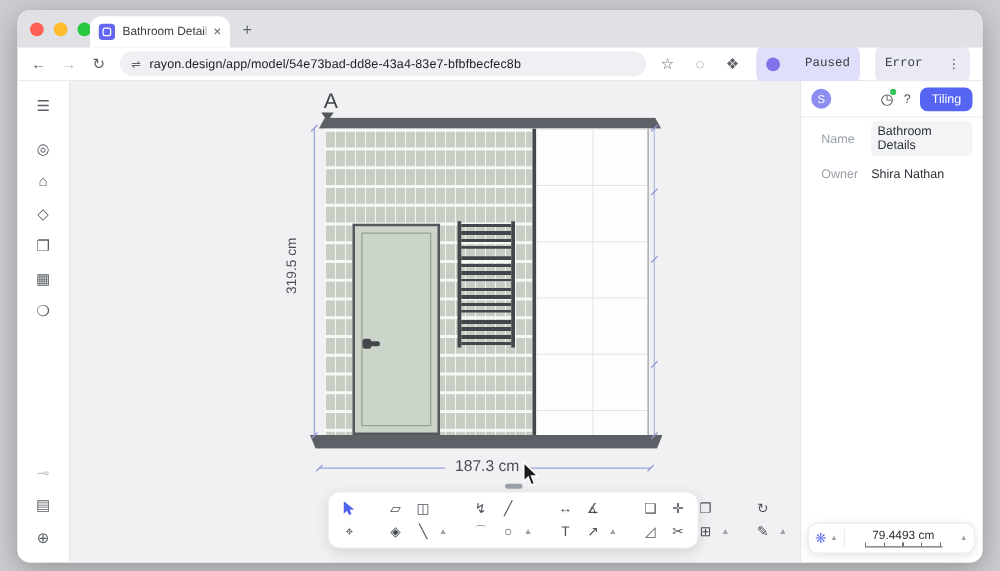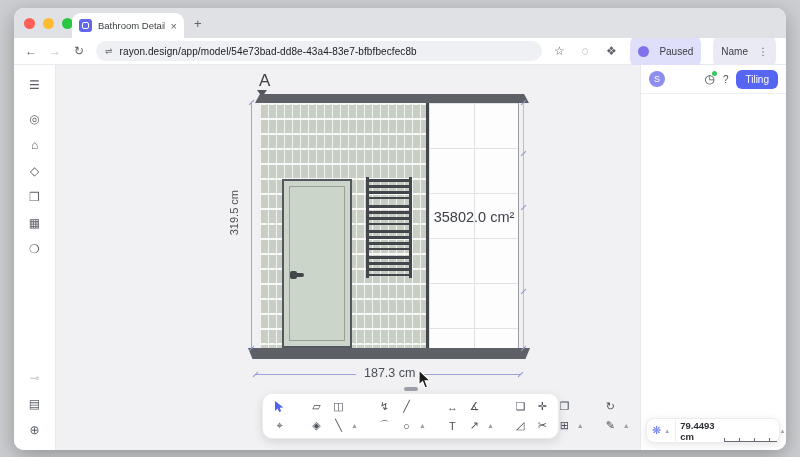--- a/index.html
+++ b/index.html
@@ -24,22 +24,22 @@
 
   .urlbar { height:27px; background:#fff; display:flex; align-items:center; padding:0 10px; gap:10px;
     flex:0 0 auto; border-bottom:1px solid #e8eaed; }
   .nav-ic { font-size:12px; color:#5f6368; width:14px; text-align:center; }
   .nav-ic.dis { color:#b8bcc2; }
   .omnibox { flex:1; height:20px; background:#eef0f3; border-radius:10px; display:flex;
     align-items:center; padding:0 9px; gap:7px; max-width:512px; }
   .omni-ic { font-size:9px; color:#5f6368; }
   .url { font-size:10px; color:#202124; letter-spacing:.1px;text-align:center; }
   .right-ics { display:flex; align-items:center; gap:12px; margin-left:auto; }
-  .pill { height:35px; border-radius:10px; display:flex; align-items:center; gap:10px;
-    padding:0 8px; font-size:10px; color:#3c4043; }
+  .pill { height:35px; border-radius:10px; display:flex; align-items:center; gap:20px;
+    padding:0 8px; font-size:10px; color:#3c4043;font-family:Liberation Mono, monospace; }
   .pill.paused { background:#dfdffb; }
   .pill.error { background:#e9eaf3; }
   .pav { width:11px; height:11px; border-radius:50%; background:#8272ea; }
   .kebab { font-size:10px; color:#5f6368; }
 
   
   .app { flex:1; display:flex; position:relative; background:#f1f1f4; min-height:0; }
 
   .sidebar { width:42px; background:#fff; border-right:1px solid #e9e9ec; display:flex;
     flex-direction:column; align-items:center; padding:8px 0; gap:2px; z-index:3; }
@@ -132,22 +132,22 @@
   .field-input { flex:1; background:#f3f4f6; border-radius:4px; font-size:10px; color:#2c3036;
     padding:3px 5px; border:none; }
   .field-static { flex:1; font-size:10px; color:#2c3036; padding:3px 0; }
 
   
   .scalebox { position:absolute; right:6px; bottom:7px; width:134px; height:25px; background:#fff;
     border:1px solid #ececef; border-radius:8px; box-shadow:0 2px 8px rgba(0,0,0,.1);
     display:flex; align-items:center; padding:0 5px; gap:3px; z-index:6; }
   .snap-ic { font-size:11px; color:#6c7cf2; }
   .sw-chev { font-size:6px; color:#9aa0a8; }
-  .sw-val { flex:1; display:flex; flex-direction:row; align-items:flex-end; border-left:1px solid #eeeef1;
-    margin-left:2px; padding-left:4px;font-weight:bold; }
+  .sw-val { flex:1; display:flex; flex-direction:column; align-items:center; border-left:1px solid #eeeef1;
+    margin-left:2px; padding-left:4px; }
   .sw-num { font-size:9.5px; color:#2c3036; }
   .ruler { width:62px; height:4px; border-bottom:1px solid #6a6e74;
     background:repeating-linear-gradient(to right,#6a6e74 0 1px,transparent 1px 15px); }
 </style>
 </head>
 <body>
 
 <div class="window">
 
   <div class="tabstrip">
@@ -174,21 +174,21 @@
     </div>
     <div class="right-ics">
       <span class="nav-ic">☆</span>
       <span class="nav-ic">◌</span>
       <span class="nav-ic">❖</span>
       <div class="pill paused">
         <span class="pav"></span>
         <span>Paused</span>
       </div>
       <div class="pill error">
-        <span>Name</span>
+        <span>Error</span>
         <span class="kebab">⋮</span>
       </div>
     </div>
   </div>
 
   <div class="app">
 
     <div class="sidebar" id="sidebar">
         <div class="sb-ic menu">☰</div>
         <div class="sb-ic">◎</div>
@@ -237,21 +237,20 @@
       <div class="tick" style="left:464px; top:142px;"></div>
       <div class="tick" style="left:464px; top:226px;"></div>
       <div class="tick" style="left:464px; top:283px;"></div>
 
       <div class="dim-line-h"></div>
       <div class="tick" style="left:196px; top:309px;"></div>
       <div class="tick" style="left:461px; top:309px;"></div>
       <div class="dim-label-h">187.3 cm</div>
 
       <div class="area-label">
-        <div class="t2">35802.0 cm²</div>
       </div>
 
       <div class="cursor">
         <svg width="15" height="21" viewBox="0 0 15 21">
           <path d="M1 1 L1 16 L4.6 12.6 L7 19 L9.6 18 L7.2 11.8 L12 11.6 Z" fill="#1b1b1b" stroke="#ffffff" stroke-width="1.2"></path>
         </svg>
       </div>
 
       <div class="toolbar" id="toolbar">
         <div class="tb-handle"></div>
@@ -330,20 +329,30 @@
     </div>
 
     <div class="panel">
       <div class="panel-head">
         <div class="avatar">S</div>
         <div class="ph-spacer"></div>
         <span class="hist">◷</span>
         <span class="help">?</span>
         <button class="share-btn">Tiling</button>
       </div>
+      <div id="fields">
+          <div class="field-row">
+            <span class="field-label">Name</span>
+            <span class="field-input">Bathroom Details</span>
+          </div>
+          <div class="field-row">
+            <span class="field-label">Owner</span>
+            <span class="field-static">Shira Nathan</span>
+          </div>
+        </div>
     </div>
 
     <div class="scalebox">
       <span class="snap-ic">❋</span>
       <span class="sw-chev">▲</span>
       <div class="sw-val">
         <span class="sw-num">79.4493 cm</span>
         <div class="ruler"></div>
       </div>
       <span class="sw-chev">▲</span>

